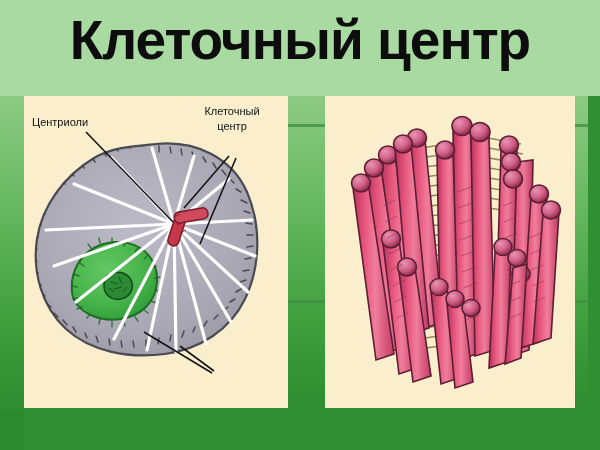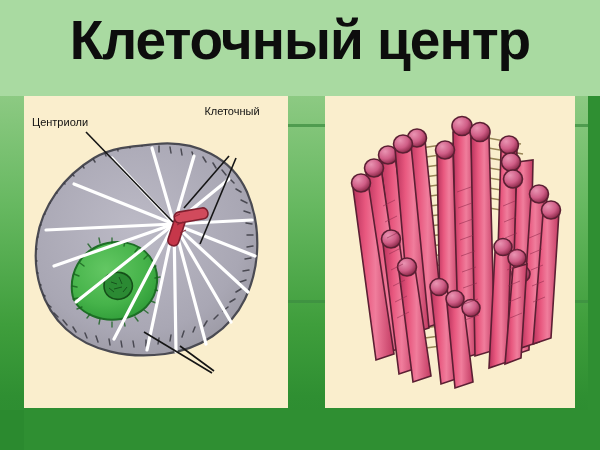--- a/index.html
+++ b/index.html
@@ -139,20 +139,21 @@
         <path d="M212 62 L176 148"></path>
         <path d="M156 250 L190 275"></path>
         <path d="M120 236 L188 277"></path>
       </g>
     </svg>
 
     <div class="lbl" style="left:8px;top:19px;">Центриоли</div>
 
     <div class="lbl c" style="left:158px;top:8px;width:100px;">
       <div>Клеточный</div>
+      <div>центр</div>
     </div>
 
   </div>
 
   <div class="panel" id="panel-right">
     <svg width="250" height="312" viewBox="0 0 250 312">
       <defs>
         <linearGradient id="tubG" x1="0" y1="0" x2="1" y2="0">
           <stop offset="0%" stop-color="#b9325c"></stop>
           <stop offset="30%" stop-color="#e8587f"></stop>

